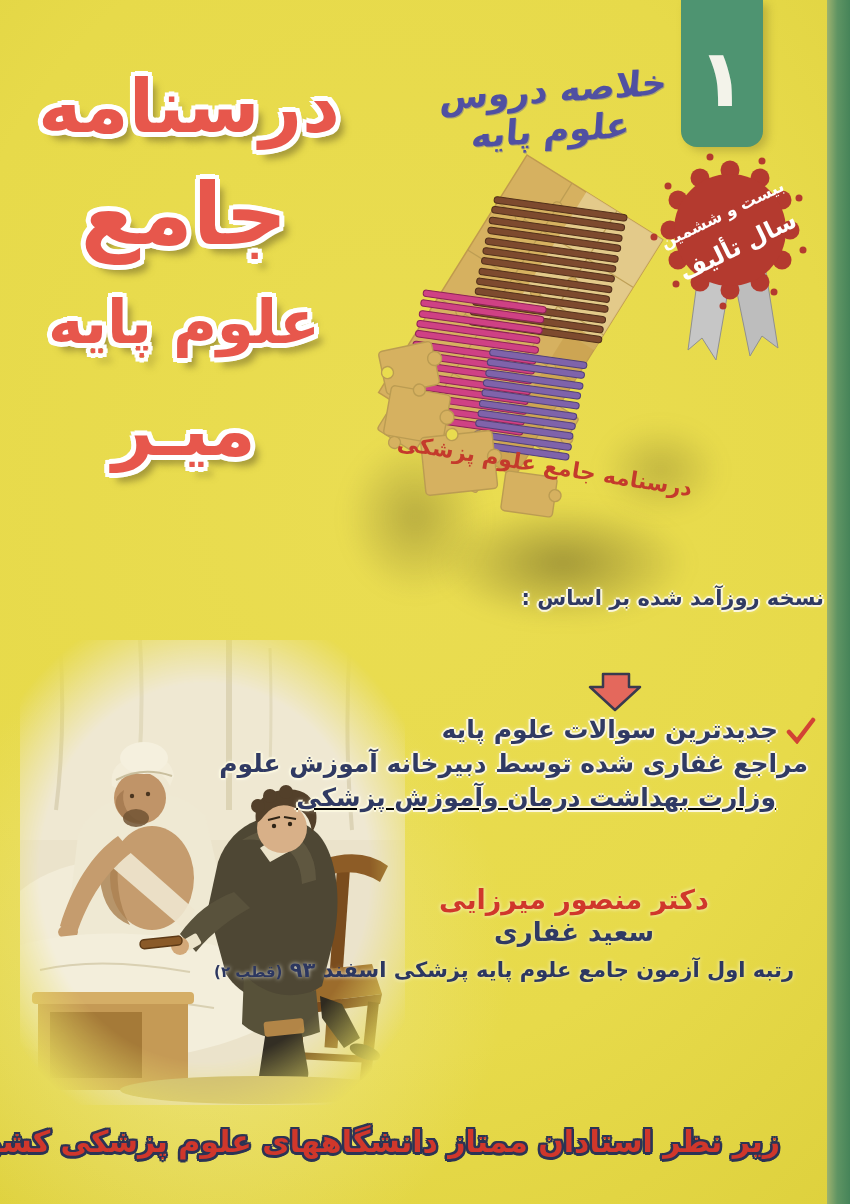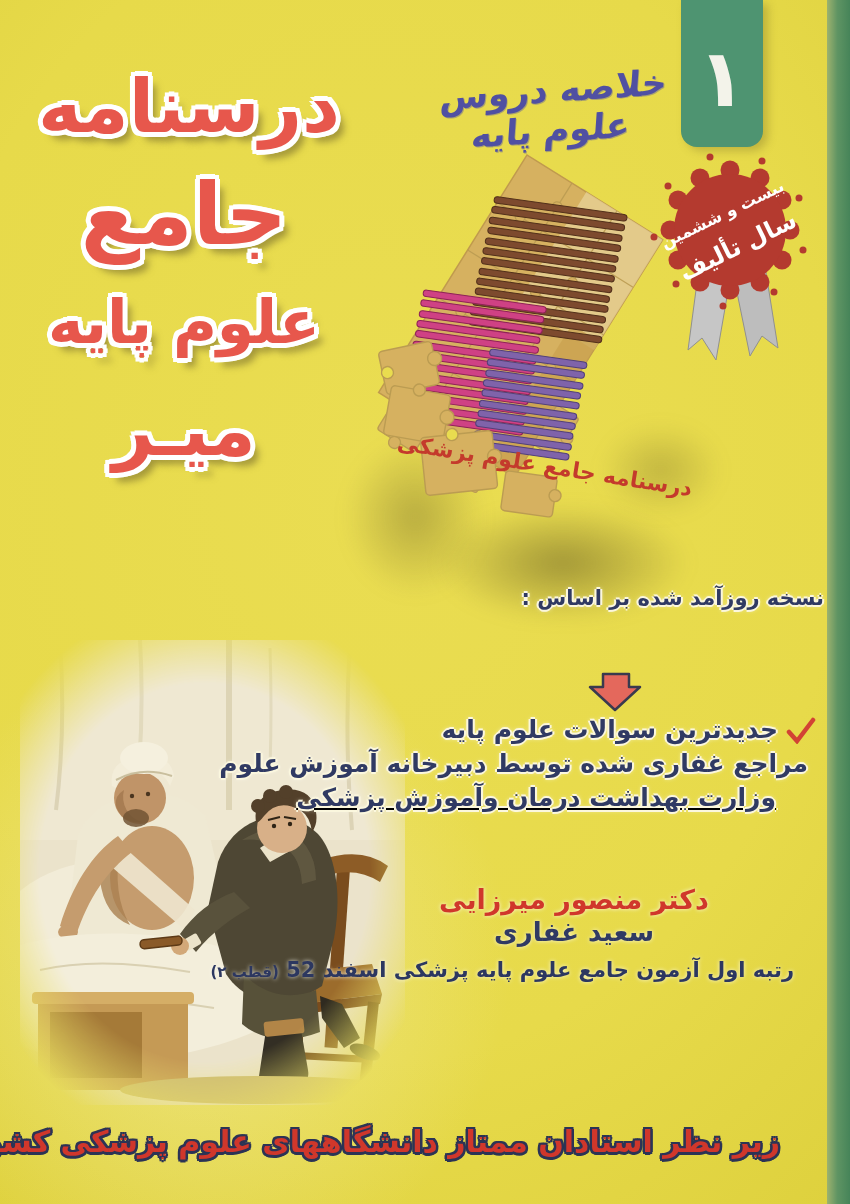--- a/index.html
+++ b/index.html
@@ -338,20 +338,20 @@
     </div>
     <div class="chk-row indent">
       <span class="chk-text">وزارت بهداشت درمان وآموزش پزشکی</span>
     </div>
   </div>
 
   <div class="authors" dir="rtl">
     <div class="author-1">دکتر منصور میرزایی</div>
     <div class="author-2">سعید غفاری</div>
     <div class="rank-line">
-      <span>رتبه اول آزمون جامع علوم پایه پزشکی اسفند 52</span>
+      <span>رتبه اول آزمون جامع علوم پایه پزشکی اسفند ۹۳</span>
       <span class="paren">(قطب ۲)</span>
     </div>
   </div>
 
   <div class="footer-note" dir="rtl">زیر نظر استادان ممتاز دانشگاههای علوم پزشکی کشور</div>
 
 </div>
 
 </body></html>

